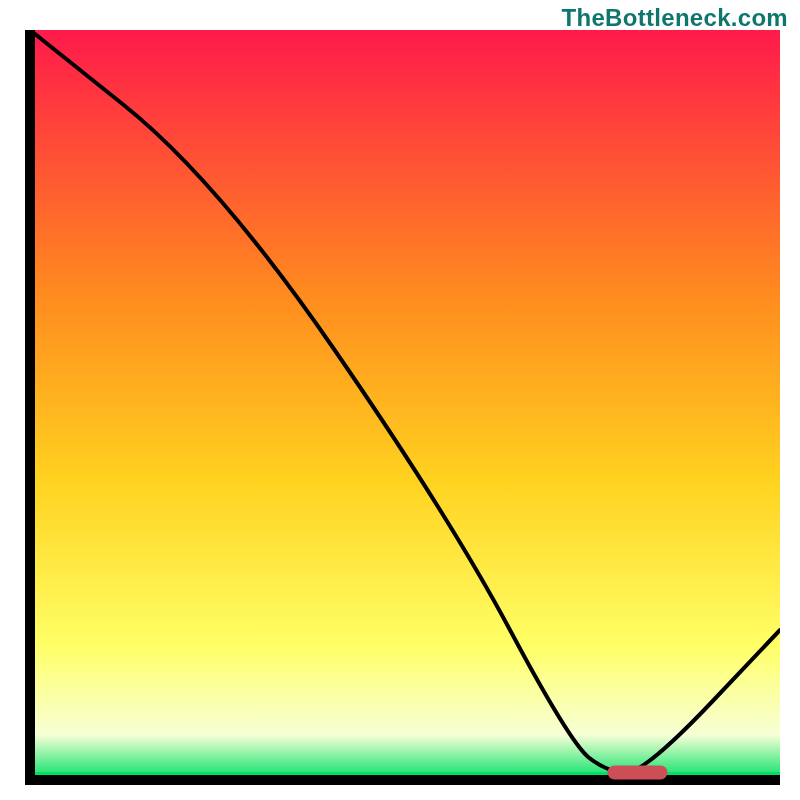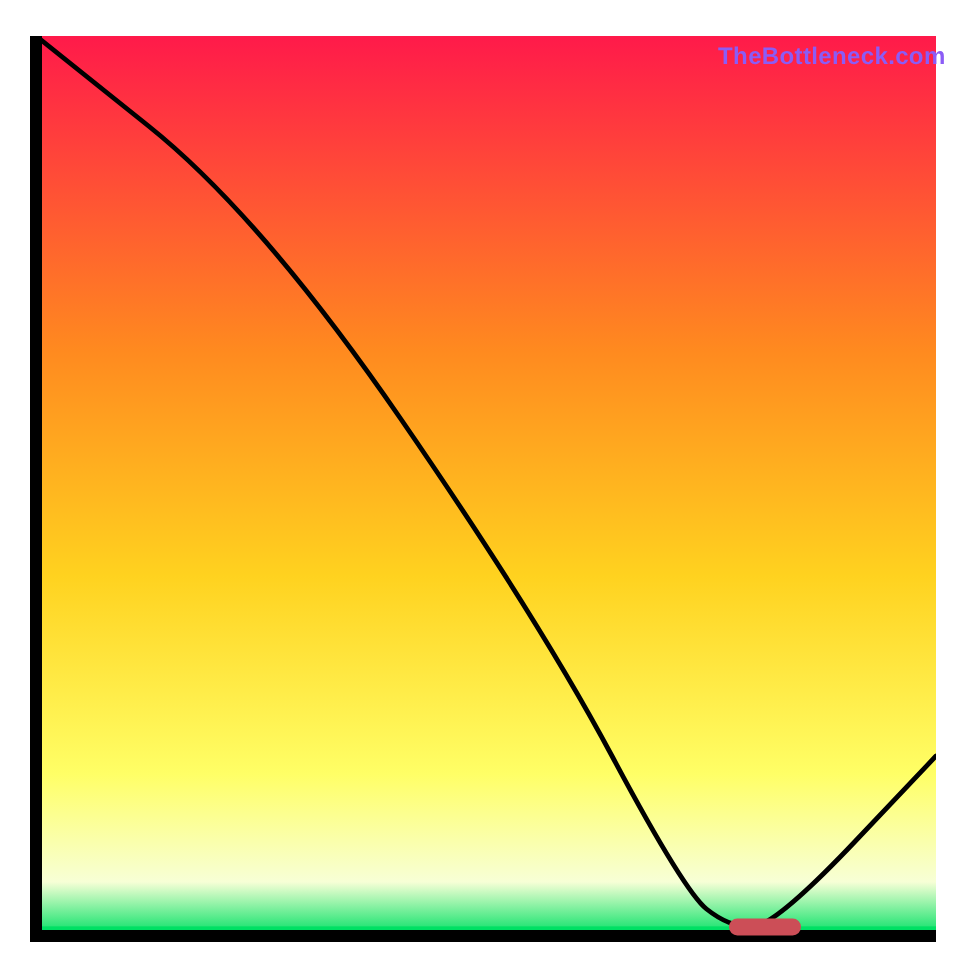--- a/index.html
+++ b/index.html
@@ -13,26 +13,25 @@
   .container {
     position: relative;
     width: 800px;
     height: 800px;
   }
   .watermark {
     position: absolute;
     top: 4px;
     right: 12px;
     font-family: Arial, Helvetica, sans-serif;
-    font-size: 20px;
+    font-size: 24px;
     font-weight: 600;
-    color: #8b5cf6;
+    color: #0f766e;
     letter-spacing: 0.3px;
     z-index: 10;
-    margin-top: 32px;
   }
   .plot {
     position: absolute;
     left: 20px;
     top: 30px;
     width: 760px;
     height: 760px;
   }
   svg {
     display: block;

